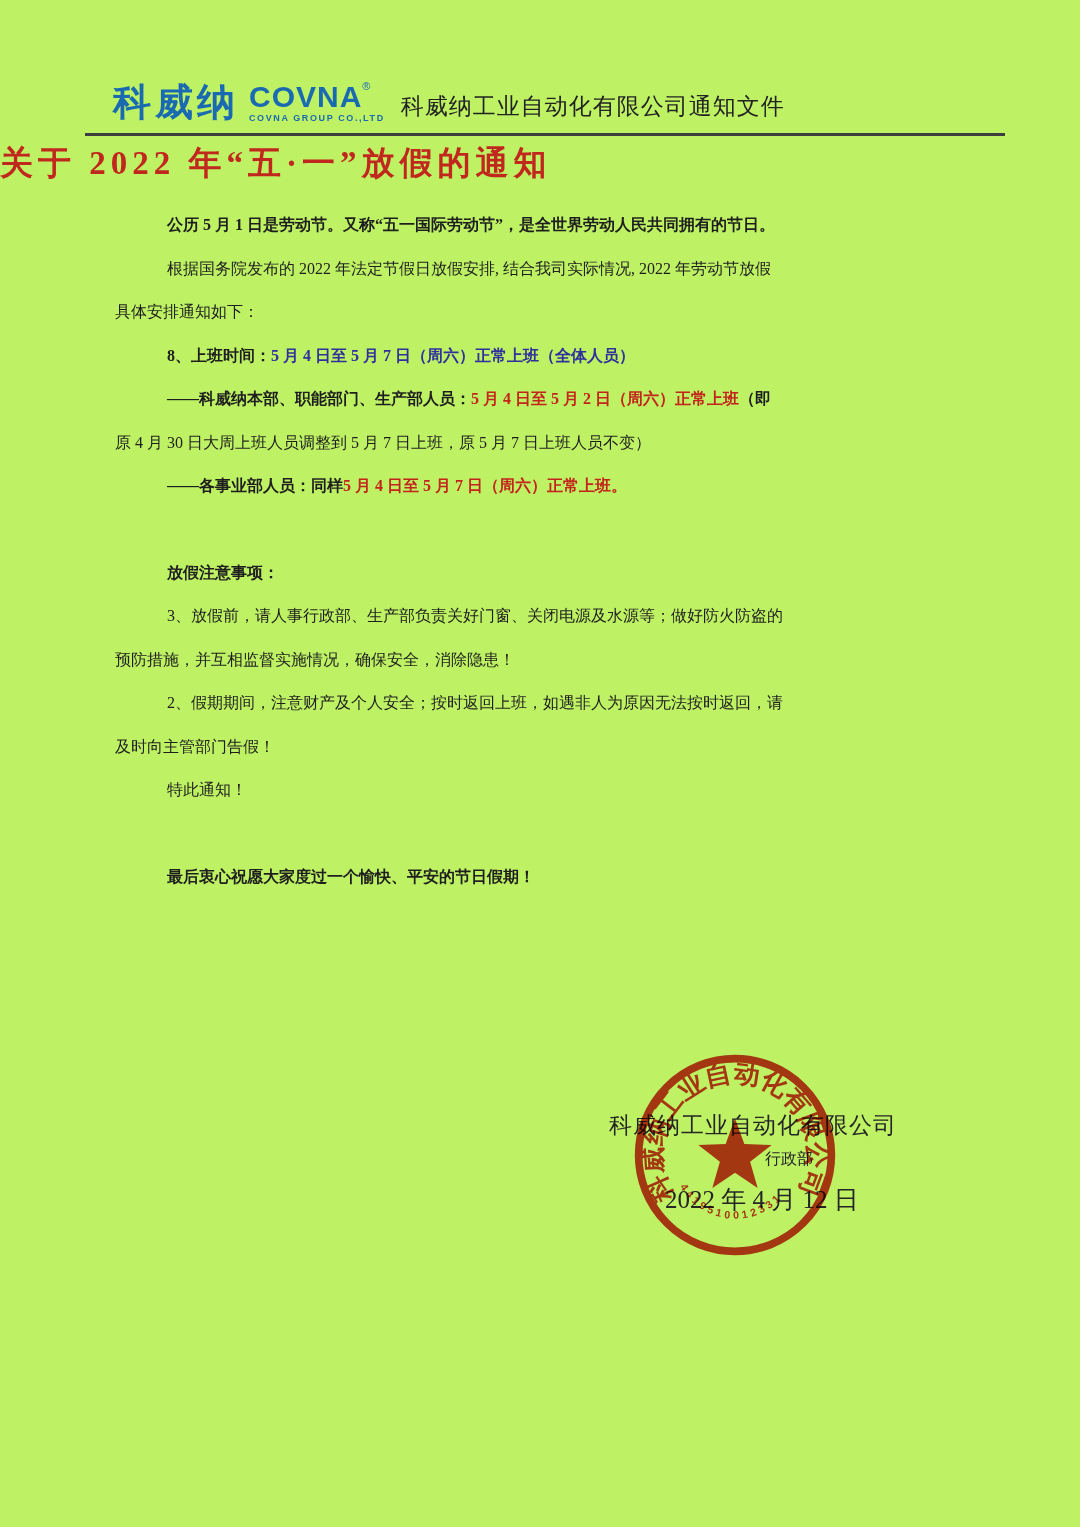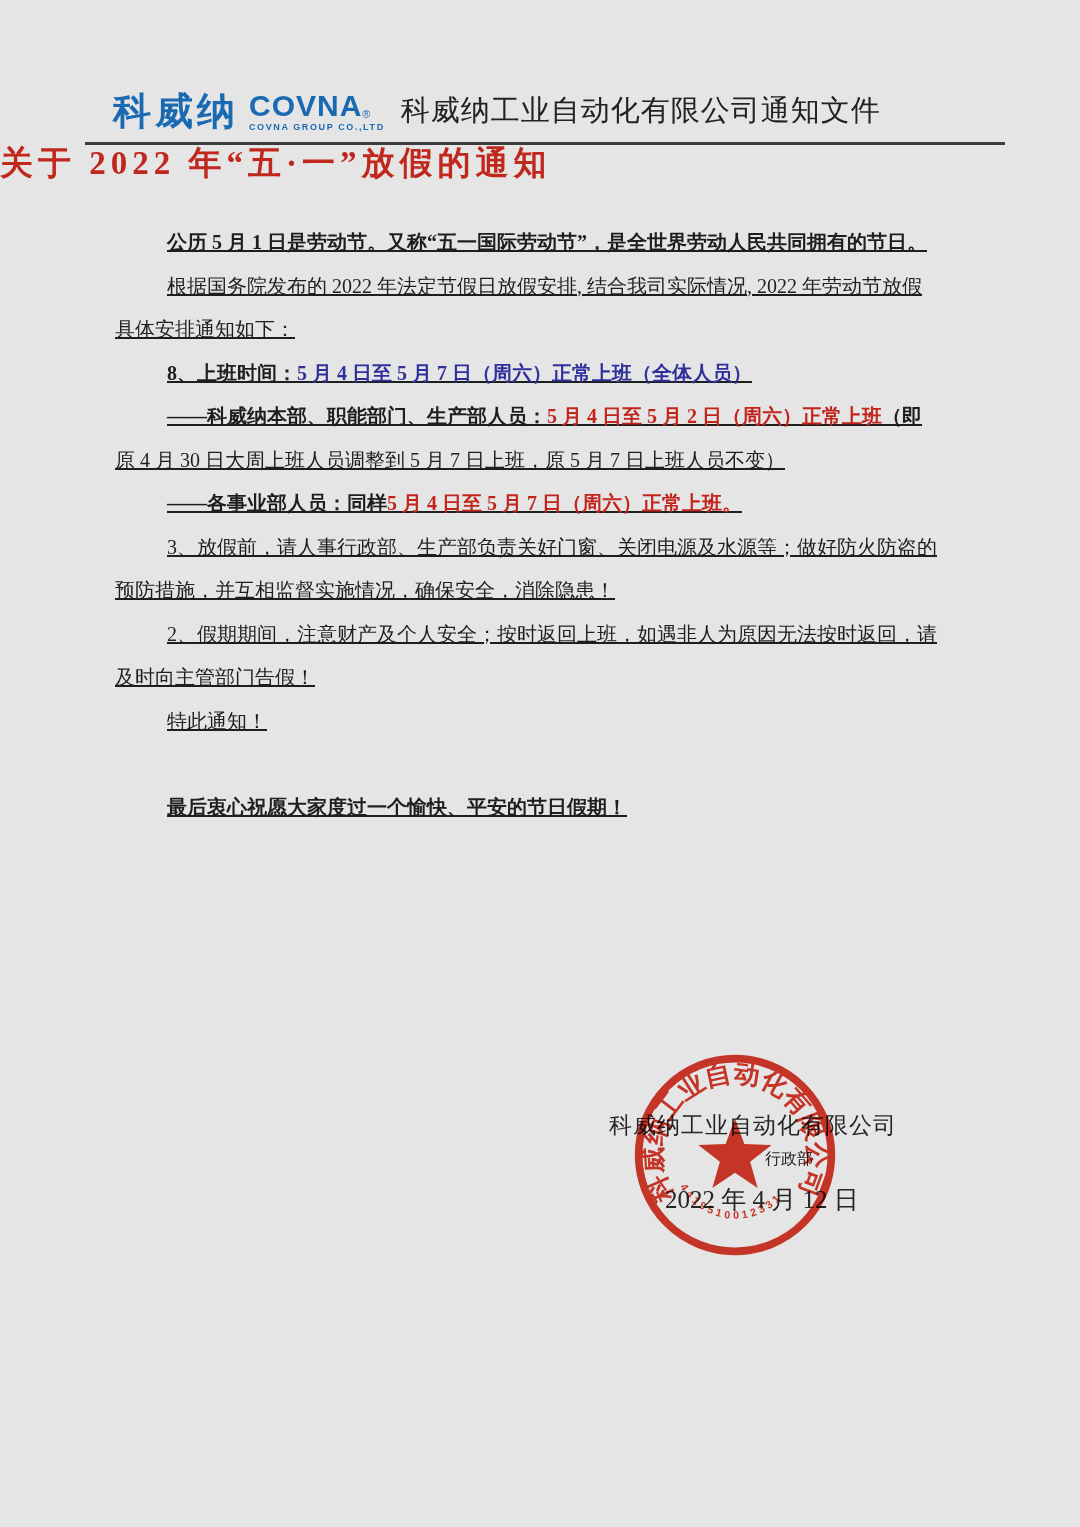--- a/index.html
+++ b/index.html
@@ -1,47 +1,47 @@
 <!DOCTYPE html>
 <html><head>
 <meta charset="utf-8">
 <style>
   html,body { margin:0; padding:0; background:#ffffff; }
   .page {
     position:relative; width:1080px; height:1527px; margin:0 auto;
-    background:#e5e5e5; overflow:hidden;
+    background:#bef264; overflow:hidden;
     font-family:"Liberation Serif", serif; color:#1e1e1e;
   }
   .header {
     position:absolute; left:85px; right:75px; top:58px;
     border-bottom:3px solid #3d3d3d; padding:0 0 10px 28px;
     display:flex; align-items:flex-end;
   }
   .logo { display:flex; align-items:flex-start; gap:10px; color:#1a6ab2; }
   .logo-cn {
     font-family:"Liberation Sans", sans-serif; font-weight:bold;
     font-size:38px; line-height:1; letter-spacing:4px;
   }
   .logo-right { display:flex; flex-direction:column; }
-  .logo-en-row { display:flex; align-items:flex-end; }
+  .logo-en-row { display:flex; align-items:flex-start; }
   .logo-en {
     font-family:"Liberation Sans", sans-serif; font-weight:bold;
     font-size:30px; line-height:0.95; letter-spacing:1px;
   }
   .logo-reg { font-family:"Liberation Sans", sans-serif; font-size:11px; line-height:1; margin-top:-2px; }
   .logo-sub {
     font-family:"Liberation Sans", sans-serif; font-weight:bold;
     font-size:9px; letter-spacing:1.6px; margin-top:2px;
   }
-  .doc-label { margin-left:16px; font-size:29px; letter-spacing:1px; padding-bottom:1px; color:#222;margin-top:33px; }
+  .doc-label { margin-left:16px; font-size:23px; letter-spacing:1px; padding-bottom:1px; color:#222;margin-top:33px; }
   .title {
     position:absolute; top:141px; left:0; width:100%; text-align:left;
     font-size:33px; font-weight:bold; color:#c0271d; letter-spacing:5px;
   }
-  .body { position:absolute; top:221px; left:115px; width:855px; font-size:20px; line-height:43.5px;text-decoration:underline; }
+  .body { position:absolute; top:203px; left:115px; width:855px; font-size:16px; line-height:43.5px; }
   .line { white-space:nowrap; }
   .ind { text-indent:52px; }
   .gap { margin-top:43px; }
   .b { font-weight:bold; }
   .blue { color:#30309d; font-weight:bold; }
   .red { color:#c3241c; font-weight:bold; }
   .sig-company { position:absolute; left:609px; top:1110px; font-size:23px; letter-spacing:1px; color:#252525; }
   .sig-dept    { position:absolute; left:765px; top:1149px; font-size:16px; color:#252525; }
   .sig-date    { position:absolute; left:665px; top:1183px; font-size:25px; color:#252525; }
   .stamp {
@@ -75,20 +75,21 @@
     <div class="line ind">根据国务院发布的 2022 年法定节假日放假安排, 结合我司实际情况, 2022 年劳动节放假</div>
     <div class="line">具体安排通知如下：</div>
 
     <div class="line ind"><span class="b">8、上班时间：</span><span class="blue">5 月 4 日至 5 月 7 日（周六）正常上班（全体人员）</span></div>
 
     <div class="line ind"><span class="b">——科威纳本部、职能部门、生产部人员：</span><span class="red">5 月 4 日至 5 月 2 日（周六）正常上班</span><span class="b">（即</span></div>
     <div class="line">原 4 月 30 日大周上班人员调整到 5 月 7 日上班，原 5 月 7 日上班人员不变）</div>
 
     <div class="line ind"><span class="b">——各事业部人员：同样</span><span class="red">5 月 4 日至 5 月 7 日（周六）正常上班。</span></div>
 
+    <div class="line ind b gap">放假注意事项：</div>
     <div class="line ind">3、放假前，请人事行政部、生产部负责关好门窗、关闭电源及水源等；做好防火防盗的</div>
     <div class="line">预防措施，并互相监督实施情况，确保安全，消除隐患！</div>
     <div class="line ind">2、假期期间，注意财产及个人安全；按时返回上班，如遇非人为原因无法按时返回，请</div>
     <div class="line">及时向主管部门告假！</div>
 
     <div class="line ind">特此通知！</div>
     <div class="line ind b gap">最后衷心祝愿大家度过一个愉快、平安的节日假期！</div>
   </div>
 
   <div class="sig-company">科威纳工业自动化有限公司</div>

